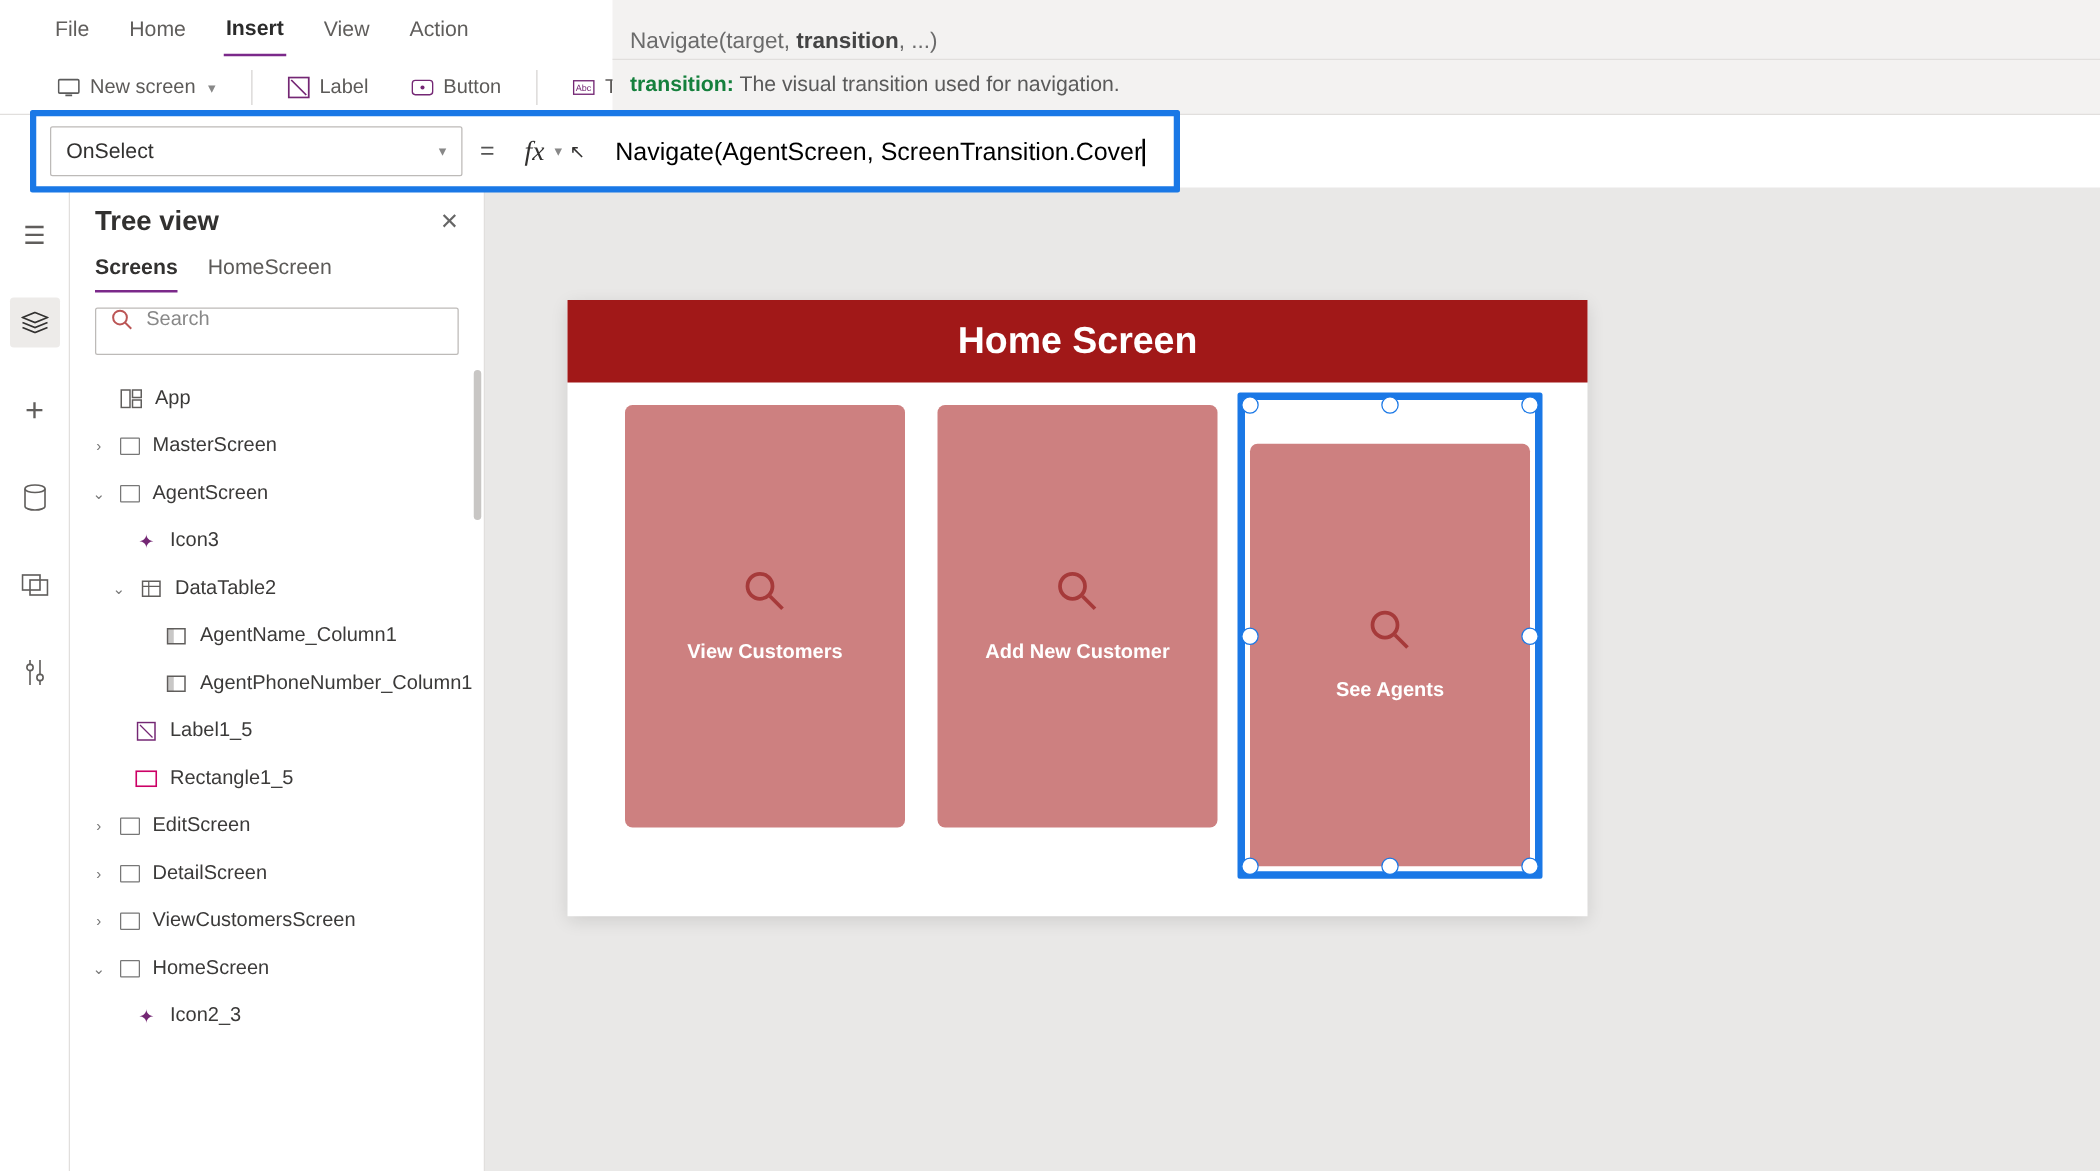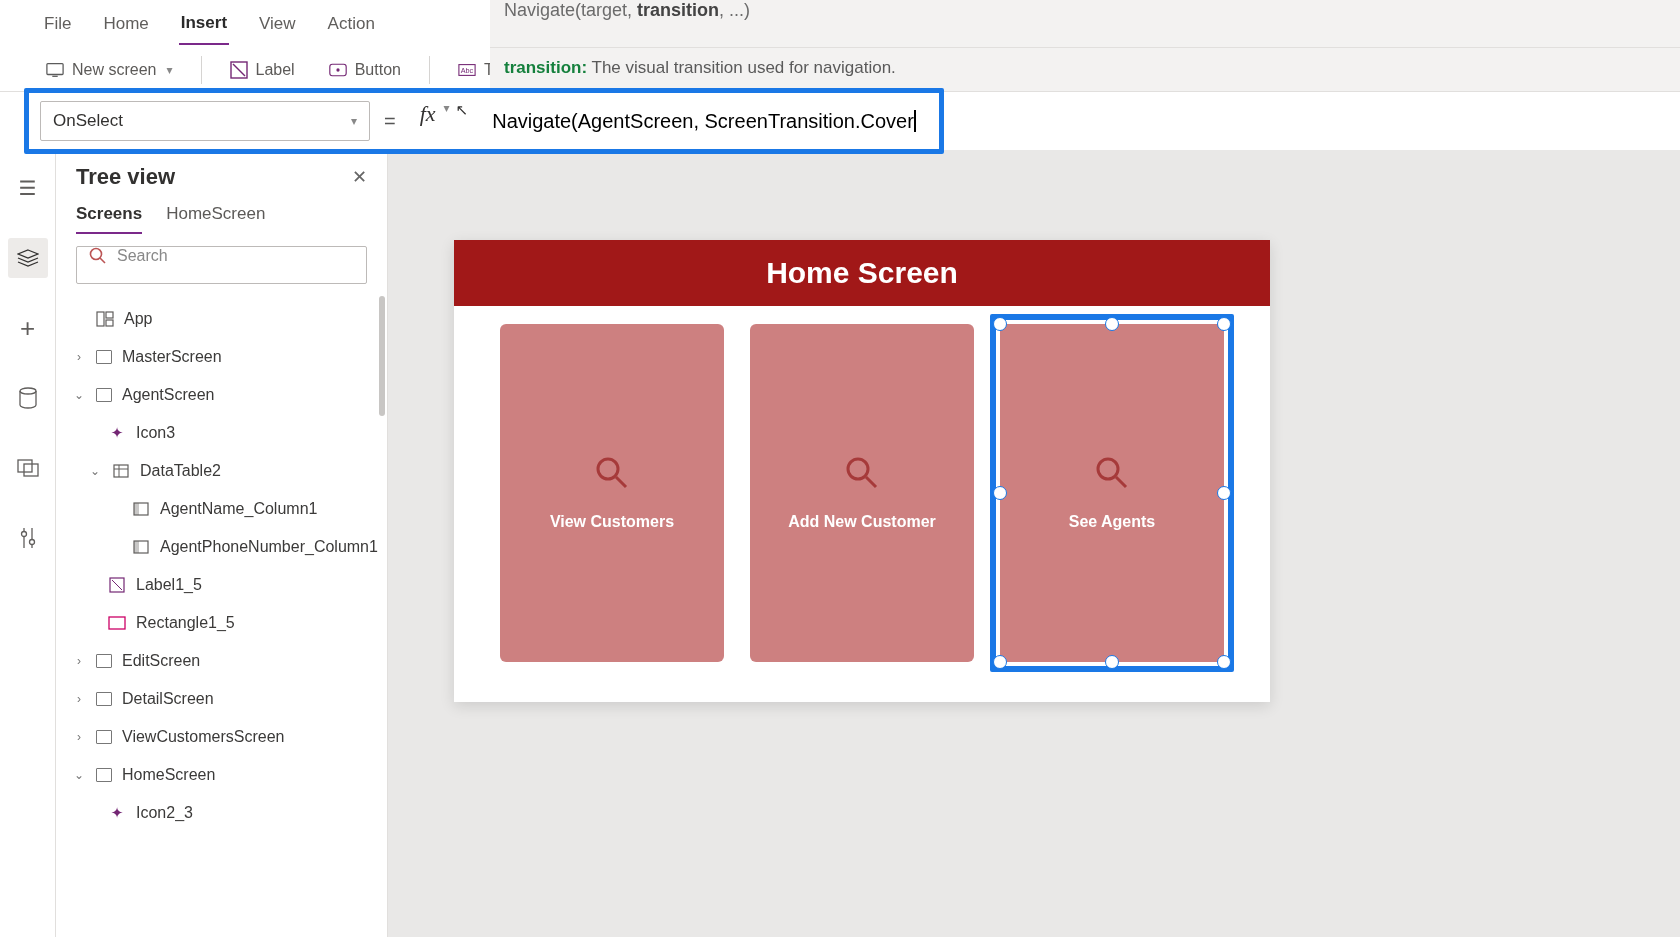--- a/index.html
+++ b/index.html
@@ -16,29 +16,29 @@
 .ribbon .rib-item { display: flex; align-items: center; gap: 8px; cursor: pointer; padding: 4px 6px; }
 .ribbon .sep { width: 1px; height: 28px; background: #d6d4d2; }
 .ribbon-icon { width: 18px; height: 18px; display: inline-flex; align-items: center; justify-content: center; color: #404040; text-align: center; }
 .chev { font-size: 12px; color: #888; margin-left: 2px; }
 
 
 .formula-zone { position: relative; display: flex; align-items: center; height: 58px; padding: 12px 12px 12px 40px; gap: 14px; }
 .highlight-box { position: absolute; left: 24px; top: 88px; width: 920px; height: 66px; border: 5px solid #1a78e6; border-radius: 2px; pointer-events: none; z-index: 5; }
 .prop-select { width: 330px; height: 40px; border: 1px solid #bdbab8; border-radius: 2px; padding: 0 12px; font-size: 17px; display: flex; align-items: center; justify-content: space-between; background: #fff; }
 .equals { font-size: 20px; color: #555; }
-.fx-box { display: flex; gap: 6px; padding: 0 10px; height: 40px; }
+.fx-box { display: flex; align-items: center; gap: 6px; padding: 0 10px; height: 40px; }
 .fx-box .fx { font-style: italic; font-family: "Times New Roman", serif; font-size: 22px; }
 .formula-input { flex: 1; font-family: "Segoe UI", monospace; font-size: 20px; color: #1b1b1b; border: none; outline: none; }
 .formula-text .arg { color: #000; }
 .cursor-line { border-right: 2px solid #000; animation: blink 1s infinite; }
 @keyframes blink { 50% { border-color: transparent; } }
 
 
-.help-bar { position: absolute; left: 490px; top: 0; right: 0; height: 48px; padding: 0 14px; font-size: 18px; color: #6b6b6b; background: #f3f2f1; border-bottom: 1px solid #e1dfdd; }
+.help-bar { position: absolute; left: 490px; top: 0; right: 0; height: 48px; padding: 22px 14px; font-size: 18px; color: #6b6b6b; background: #f3f2f1; border-bottom: 1px solid #e1dfdd; }
 .help-bar .sig strong { font-weight: 600; color: #444; }
 .help-desc { position: absolute; left: 490px; top: 48px; right: 0; height: 44px; padding: 10px 14px; font-size: 17px; color: #5a5a5a; background: #f3f2f1; border-bottom: 1px solid #e1dfdd; }
 .help-desc strong { font-weight: 600; color: #15803d; }
 
 
 .main { display: flex; height: calc(100% - 150px); }
 .left-rail { width: 56px; border-right: 1px solid #e1dfdd; display: flex; flex-direction: column; align-items: center; padding-top: 18px; gap: 30px; color: #605e5c; }
 .rail-btn { width: 40px; height: 40px; display: flex; align-items: center; justify-content: center; cursor: pointer; font-size: 20px; border-radius: 3px; }
 .rail-btn.active { background: #edebe9; }
 
@@ -326,21 +326,21 @@
         <div class="card">
           <span class="search-ico">
             <svg width="36" height="36" viewBox="0 0 36 36">
                 <circle cx="14" cy="14" r="10" fill="none" stroke="#a63a3a" stroke-width="3"></circle>
                 <line x1="22" y1="22" x2="32" y2="32" stroke="#a63a3a" stroke-width="3"></line>
               </svg>
           </span>
           <span class="label">Add New Customer</span>
         </div>
         <div class="selected-wrap" style="flex:1;position:relative;">
-          <div class="card" style="height:338px;">
+          <div class="card" style="height:338px;margin-top:31px;">
             <span class="search-ico">
               <svg width="36" height="36" viewBox="0 0 36 36">
                   <circle cx="14" cy="14" r="10" fill="none" stroke="#a63a3a" stroke-width="3"></circle>
                   <line x1="22" y1="22" x2="32" y2="32" stroke="#a63a3a" stroke-width="3"></line>
                 </svg>
             </span>
             <span class="label">See Agents</span>
           </div>
           <div class="sel-border"></div>
           <div class="handle h-tl"></div>

